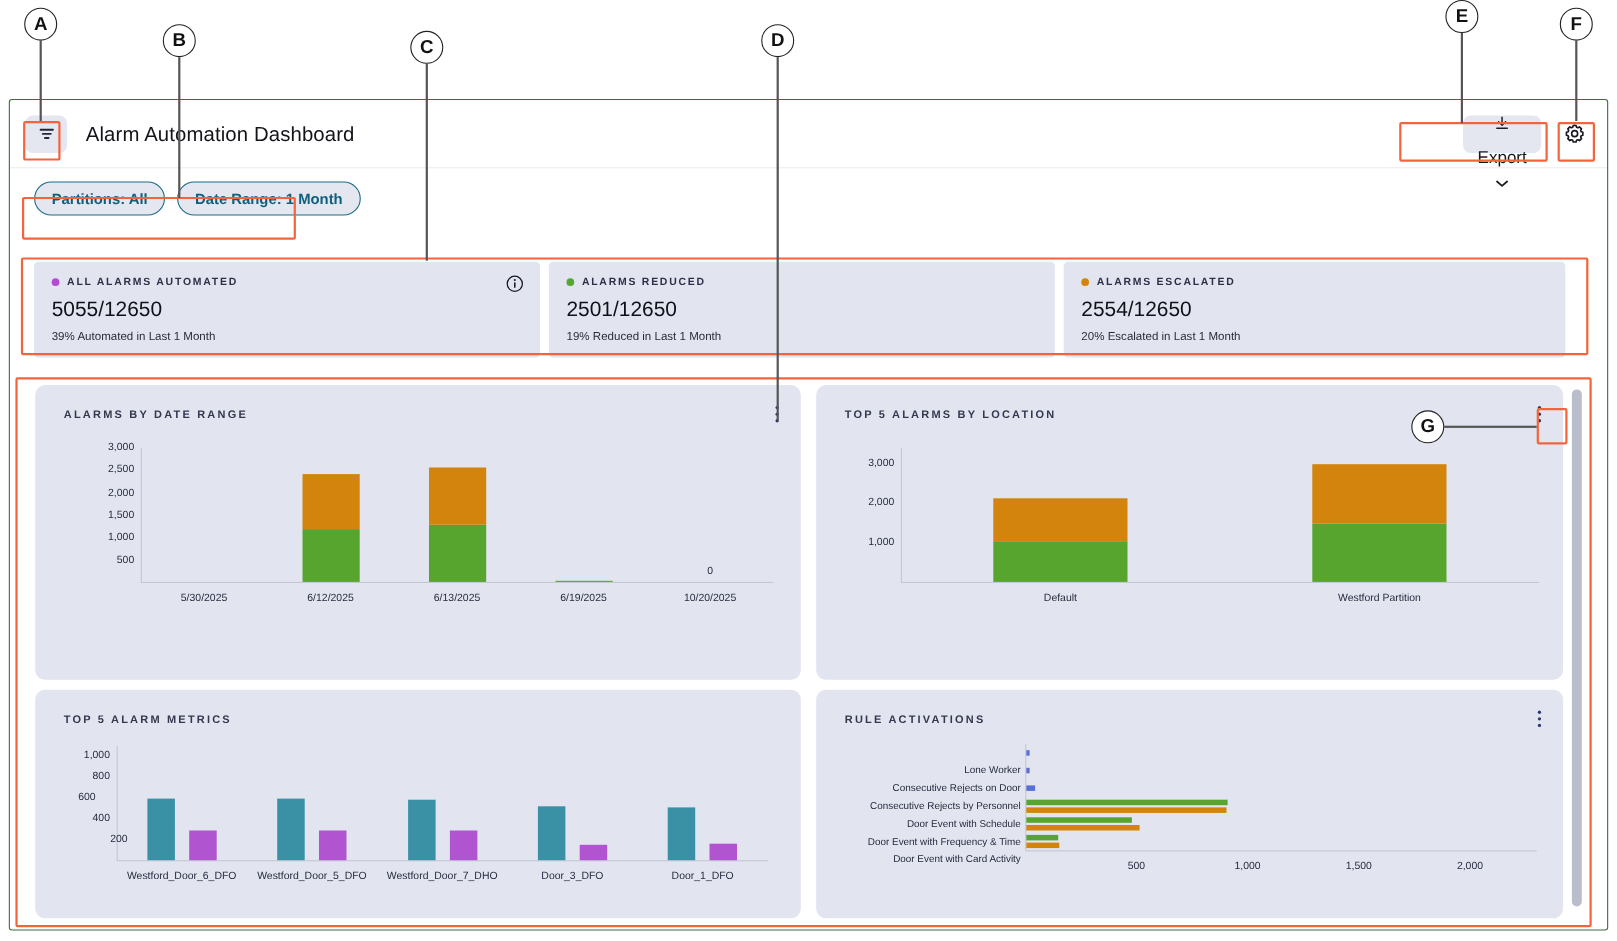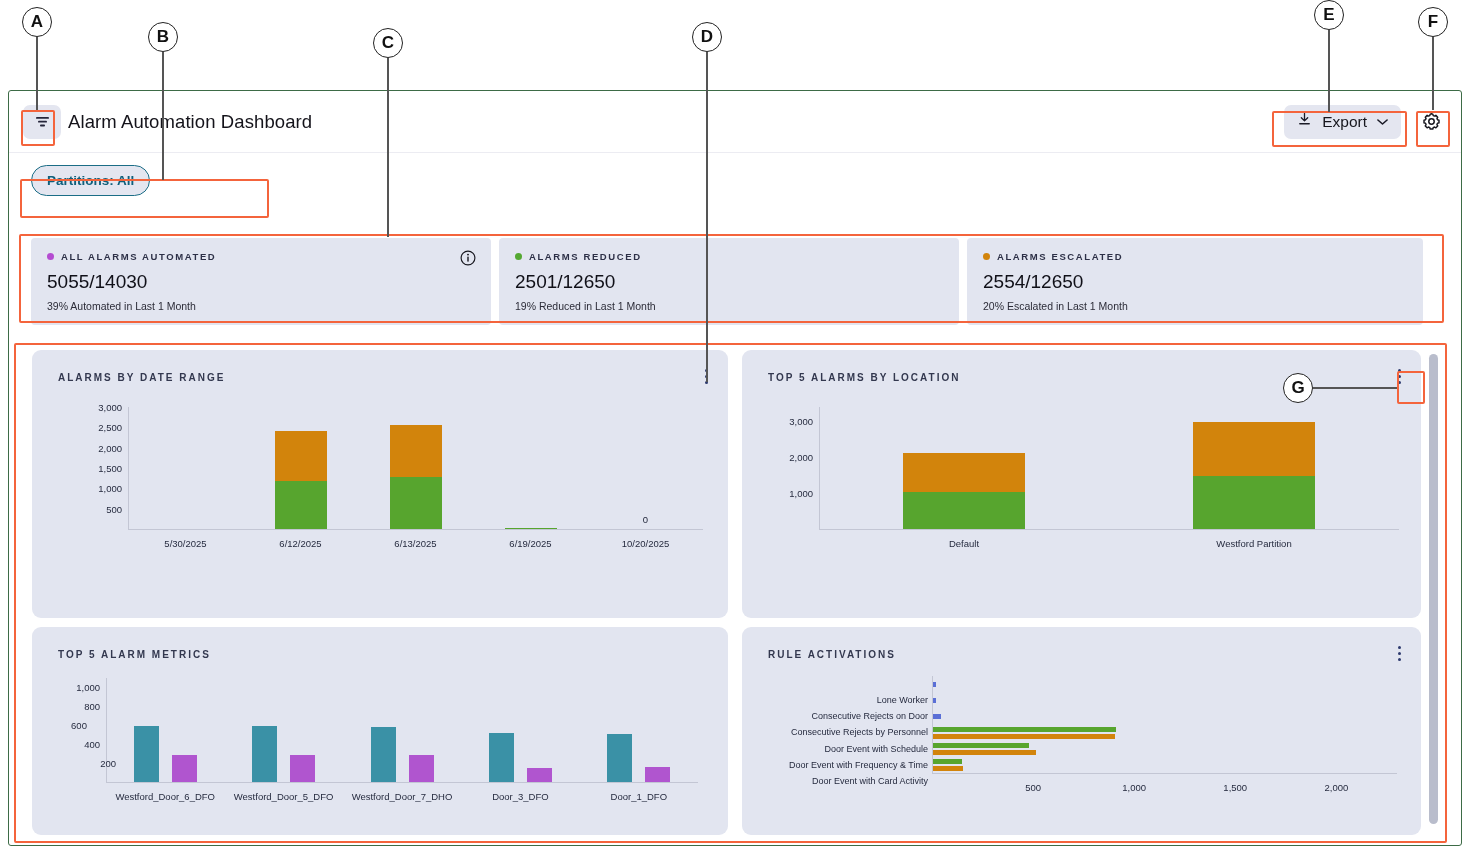--- a/index.html
+++ b/index.html
@@ -67,39 +67,40 @@
     margin-left: 14px;
     width: 38px; height: 34px;
     background: #e4e6f0;
     border-radius: 7px;
     border: none;
     display: flex; align-items: center; justify-content: center;
     cursor: pointer;
     padding: 0;
   }
   #page-title {
-    margin-left: 7px;
+    margin-left: 17px;
     font-size: 18.5px;
     color: #14131a;
     letter-spacing: .1px;
   }
   #header-right {
     margin-left: auto; margin-right: 14px;
     display: flex; align-items: center; gap: 14px;
   }
   #export-button {
     height: 34px;
     background: #e4e6f0;
     border: none; border-radius: 7px;
     display: flex; align-items: center; gap: 10px;
     padding: 0 13px;
     cursor: pointer;
     font-size: 15.5px;
     color: #16161d;
     font-family: "Liberation Sans", sans-serif;
+    flex-direction: column;
   }
   #settings-button {
     width: 32px; height: 32px;
     background: transparent;
     border: none;
     display: flex; align-items: center; justify-content: center;
     cursor: pointer; padding: 0;
   }
 
   
@@ -309,30 +310,31 @@
           <svg width="21" height="21" viewBox="0 0 24 24" aria-hidden="true">
             <path fill="none" stroke="#17171f" stroke-width="1.7" stroke-linejoin="round" d="M12 3.2l1.5.35.5 1.7 1.45.6 1.55-.85 2.1 2.1-.85 1.55.6 1.45 1.7.5v3l-1.7.5-.6 1.45.85 1.55-2.1 2.1-1.55-.85-1.45.6-.5 1.7h-3l-.5-1.7-1.45-.6-1.55.85-2.1-2.1.85-1.55-.6-1.45-1.7-.5v-3l1.7-.5.6-1.45-.85-1.55 2.1-2.1 1.55.85 1.45-.6.5-1.7z"></path>
             <circle cx="12" cy="12" r="3.1" fill="none" stroke="#17171f" stroke-width="1.7"></circle>
           </svg>
         </button>
       </div>
     </div>
 
     <div id="filter-bar">
       <div class="chip">Partitions: All</div>
+      <div class="chip">Date Range: 1 Month</div>
     </div>
 
     <div id="kpi-row">
 
       <div class="kpi-card k1">
         <div class="kpi-head">
           <span class="kpi-dot" style="background:#b44cd1;"></span>
           <span class="kpi-label">ALL ALARMS AUTOMATED</span>
         </div>
-        <div class="kpi-value">5055/14030</div>
+        <div class="kpi-value">5055/12650</div>
         <div class="kpi-sub">39% Automated in Last 1 Month</div>
         <span class="info-icon">
           <svg width="16" height="16" viewBox="0 0 16 16" aria-hidden="true">
             <circle cx="8" cy="8" r="6.9" fill="none" stroke="#17171f" stroke-width="1.15"></circle>
             <circle cx="8" cy="4.6" r="0.95" fill="#17171f"></circle>
             <rect x="7.3" y="6.5" width="1.4" height="5.2" rx="0.6" fill="#17171f"></rect>
           </svg>
         </span>
       </div>
 

